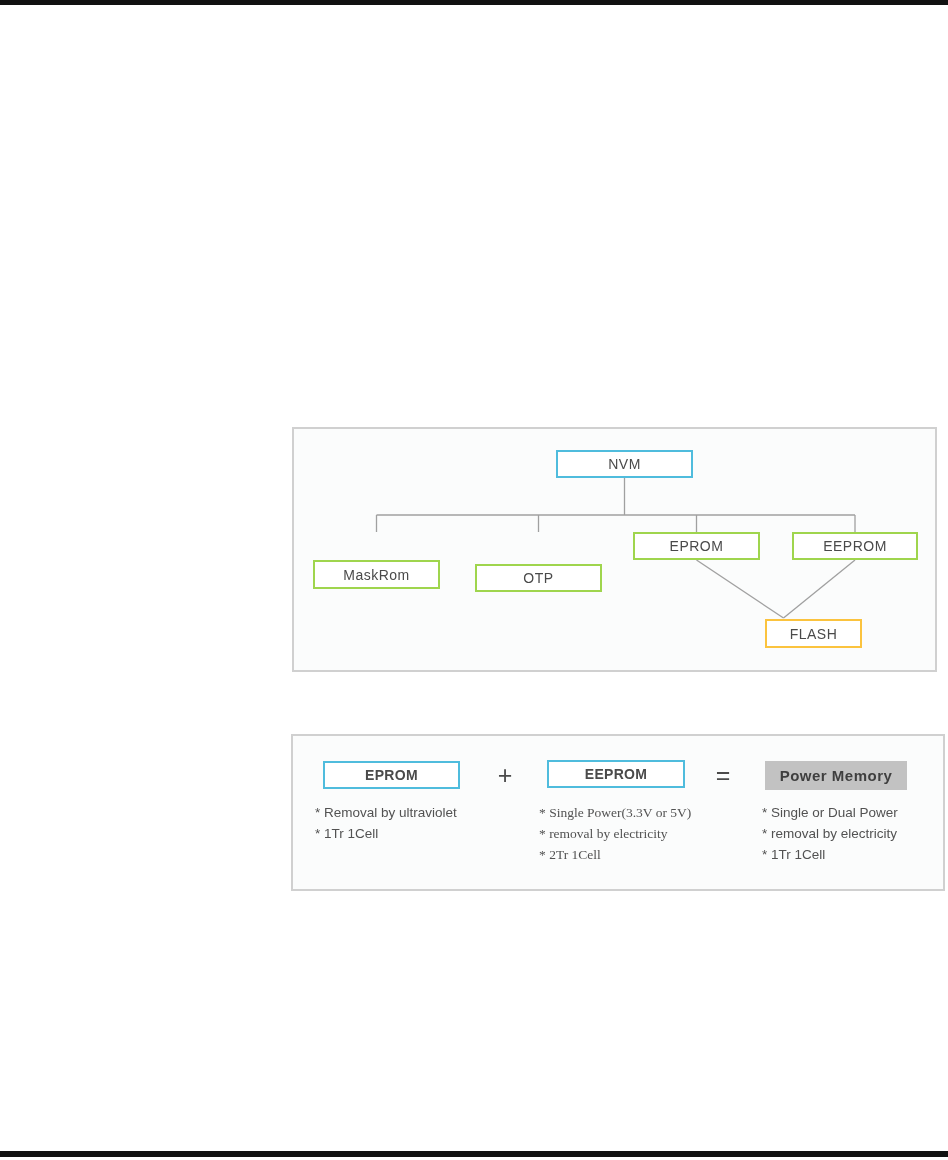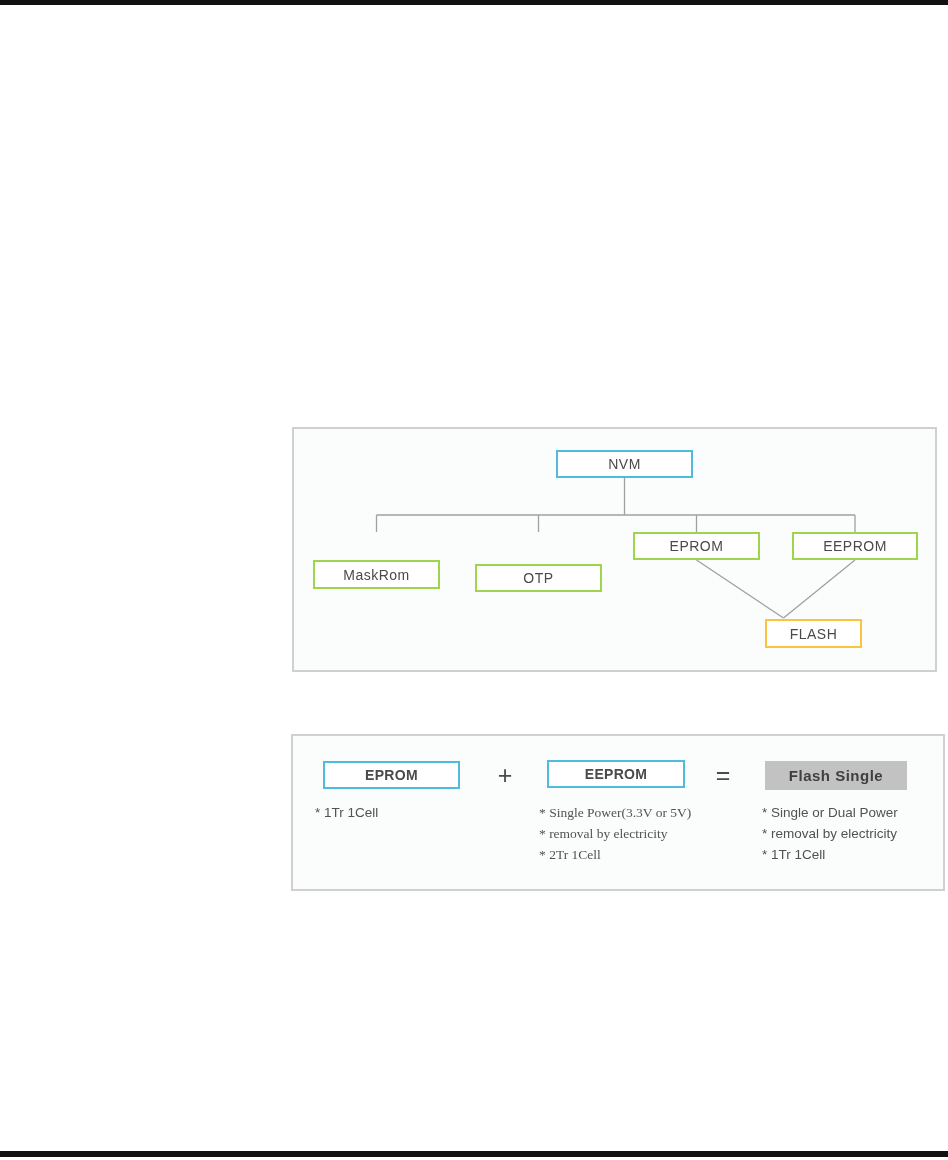--- a/index.html
+++ b/index.html
@@ -121,24 +121,25 @@
 
   <div class="operator" style="left:192px; top:24px;">+</div>
 
   <div class="node cyan" style="left:254px; top:24px; width:138px; height:28px;">
     <span>EEPROM</span>
   </div>
 
   <div class="operator" style="left:410px; top:24px;">=</div>
 
   <div class="node gray-fill" style="left:472px; top:25px; width:142px; height:29px;">
-    <span>Flash Single</span>
+    <span>Power Memory</span>
   </div>
 
   <div class="bullets" style="left:22px; top:66px;">
+    <div>* Removal by ultraviolet</div>
     <div>* 1Tr 1Cell</div>
   </div>
 
   <div class="bullets" style="left:246px; top:66px;font-family:Liberation Serif, serif;">
     <div>* Single Power(3.3V or 5V)</div>
     <div>* removal by electricity</div>
     <div>* 2Tr 1Cell</div>
   </div>
 
   <div class="bullets" style="left:469px; top:66px;">

